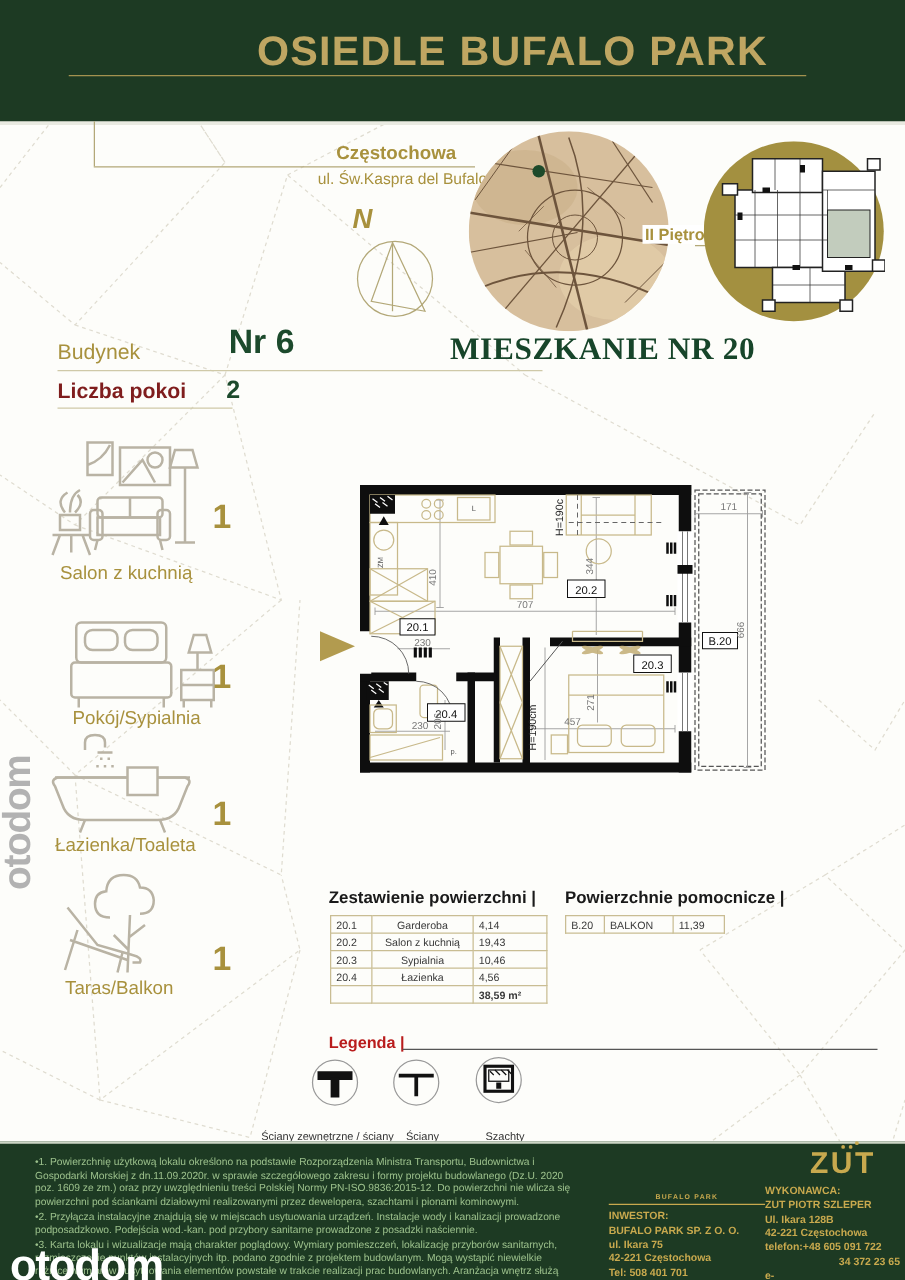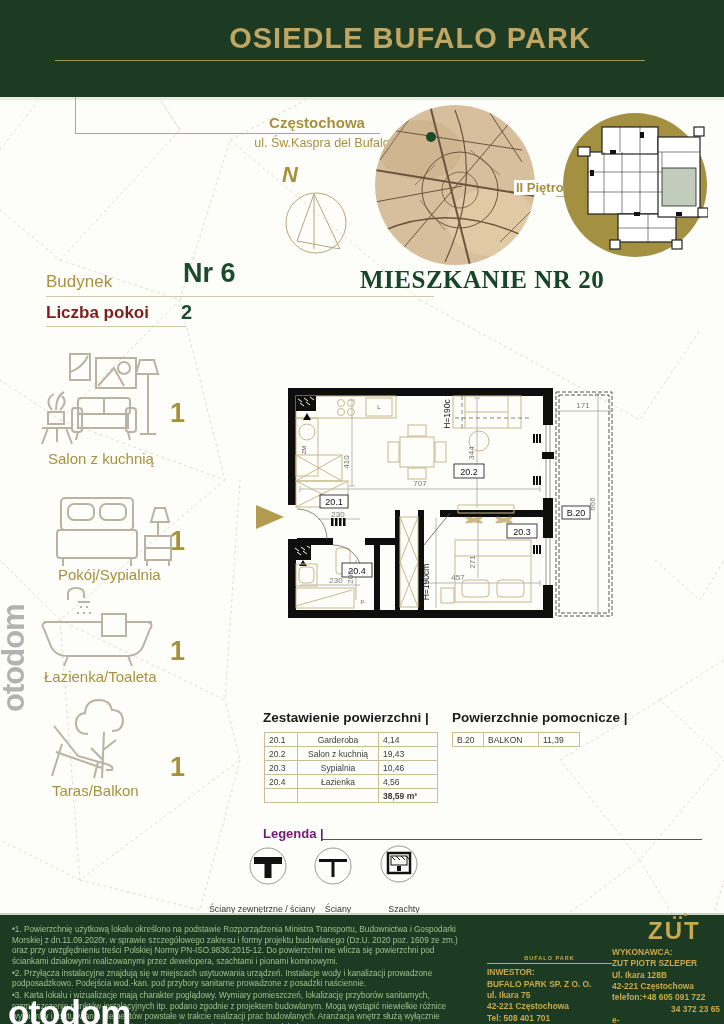--- a/index.html
+++ b/index.html
@@ -3,21 +3,21 @@
 <meta charset="utf-8">
 <style>
   html,body{margin:0;padding:0;background:#888;}
   .page{position:relative;width:724px;height:1024px;background:#fdfdfa;overflow:hidden;
         font-family:"Liberation Sans",sans-serif;color:#222;}
   .abs{position:absolute;}
   svg{display:block;}
   
   .header{position:absolute;left:0;top:0;width:724px;height:97px;background:#1d3a23;border-bottom:3px solid #e9eae1;}
   .header-title{position:absolute;left:0;top:22px;width:100%;text-align:center;padding-left:96px;box-sizing:border-box;
-    color:#bfa662;font-size:29px;font-weight:bold;letter-spacing:1px;}
+    color:#bfa662;font-size:33px;font-weight:bold;letter-spacing:1px;}
   .header-rule{position:absolute;left:55px;top:60px;width:590px;border-top:1px solid #a3924f;}
   .header-site{position:absolute;left:0;top:64px;width:100%;text-align:center;padding-left:120px;box-sizing:border-box;
     color:#f2f1e6;font-size:17px;font-weight:bold;}
   
   .gold{color:#a8913d;}
   .city{position:absolute;left:252px;top:114px;width:130px;text-align:center;font-weight:bold;font-size:15px;}
   .street{position:absolute;left:242px;top:136px;width:160px;text-align:center;font-size:12.5px;}
   .loc-line-v{position:absolute;left:75px;top:97px;width:0;height:36px;border-left:1px solid #b3a878;}
   .loc-line-h{position:absolute;left:75px;top:133px;width:305px;border-top:1px solid #b3a878;}
   .north{position:absolute;left:282px;top:162px;font-size:22px;font-weight:bold;color:#a8913d;font-style:italic;}
@@ -34,28 +34,28 @@
   
   .feat-label{font-size:15px;color:#a8913d;}
   .feat-count{font-size:27px;font-weight:bold;color:#a8913d;}
   
   .tbl-title{font-size:13.5px;font-weight:bold;color:#1a1a1a;}
   table.area{border-collapse:collapse;}
   table.area td{border:1px solid #c9bd93;font-size:8.5px;color:#3a3a3a;padding:1px 4px;height:11px;}
   td.c1{width:24px;} td.c2{width:72px;text-align:center;} td.c3{width:50px;}
   td.total{font-weight:bold;}
   
-  .legend-title{position:absolute;left:263px;top:826px;font-size:13px;font-weight:bold;color:#701a75;}
+  .legend-title{position:absolute;left:263px;top:826px;font-size:13px;font-weight:bold;color:#b91c1c;}
   .legend-rule{position:absolute;left:322px;top:839px;width:380px;border-top:1px solid #555;}
   .legend-label{position:absolute;font-size:8.8px;color:#333;text-align:center;line-height:1.25;margin-top:18px;}
   .skala{position:absolute;left:16px;top:896px;font-size:9px;color:#222;margin-top:45px;}
   
   .footer{position:absolute;left:0;top:913px;width:724px;height:111px;background:#1d3a23;border-top:2px solid #cdd6c6;}
   .notes{position:absolute;left:12px;top:10px;width:448px;font-size:8.2px;line-height:1.3;color:#9cc18c;}
-  .notes p{margin:0 0 1px 0;}
+  .notes p{margin:0 0 1px 16px;}
   .inv{position:absolute;left:487px;top:40px;width:125px;font-size:8.4px;font-weight:bold;color:#c8a94e;line-height:1.35;}
   .inv-logo{font-size:5.5px;letter-spacing:1px;text-align:center;border-bottom:1px solid #c8a94e;margin-bottom:3px;padding-bottom:1px;}
   .wyk{position:absolute;left:612px;top:32px;width:108px;font-size:8.4px;font-weight:bold;color:#c8a94e;line-height:1.35;}
   .zut{position:absolute;left:648px;top:2px;font-size:24px;font-weight:bold;color:#c8a94e;letter-spacing:2px;}
   .zut::after{content:"";position:absolute;left:25px;top:-1px;width:3px;height:3px;border-radius:50%;
      background:#c8a94e;box-shadow:6px 0 0 #c8a94e, 11px -3px 0 #c8a94e;}
   .wm-footer{position:absolute;left:8px;top:78px;font-size:35px;font-weight:bold;color:#fff;letter-spacing:-1px;}
   .wm-side{position:absolute;left:-4px;top:522px;height:190px;writing-mode:vertical-rl;transform:rotate(180deg);
     font-size:31px;font-weight:bold;color:#a6a6a6;opacity:.85;letter-spacing:-1px;}
 </style>

